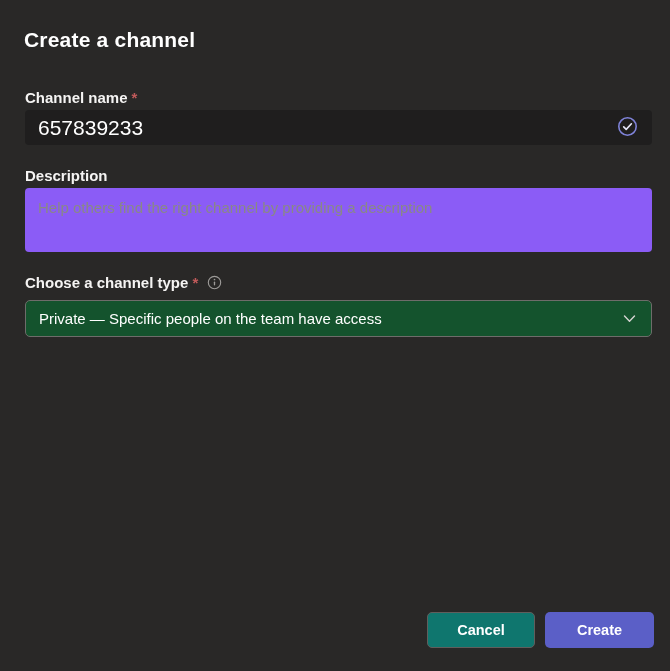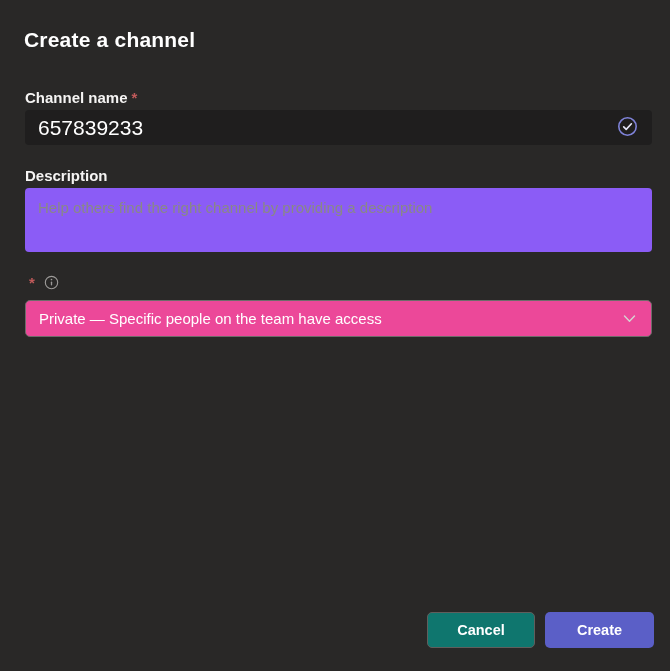--- a/index.html
+++ b/index.html
@@ -50,21 +50,21 @@
     border-radius: 4px; box-sizing: border-box;
     padding: 10px 13px; resize: none;
     color: #ffffff; font-size: 15px; line-height: 19px;
     font-family: "Liberation Sans", sans-serif;
   }
   .textarea-input::placeholder, .text-input::placeholder { color: #8a8886; opacity: 1; }
 
   .dropdown {
     position: absolute; left: 25px; top: 300px;
     width: 627px; height: 37px; box-sizing: border-box;
-    background: #ec4899;
+    background: #14532d;
     border: 1px solid #6e6c6a; border-radius: 5px;
     display: flex; align-items: center;
     cursor: pointer;
   }
   .dropdown-text {
     padding-left: 13px; color: #ffffff; font-size: 15px;
     flex: 1; white-space: nowrap; overflow: hidden;
   }
   .chevron-icon { margin-right: 12px; display: inline-flex; }
 
@@ -100,20 +100,21 @@
     <svg width="21" height="21" viewBox="0 0 21 21">
       <circle cx="10.5" cy="10.5" r="8.7" fill="none" stroke="#7f83d9" stroke-width="1.6"></circle>
       <path d="M6.7 10.9 l2.5 2.5 l5.2 -5.6" fill="none" stroke="#e6e7fa" stroke-width="1.6" stroke-linecap="round" stroke-linejoin="round"></path>
     </svg>
   </span>
 
   <div class="field-label label-desc">Description</div>
   <textarea class="textarea-input" placeholder="Help others find the right channel by providing a description" style=""></textarea>
 
   <div class="field-label label-type">
+    <span>Choose a channel type</span>
       <span class="required-marker">*</span>
     <span class="info-icon">
       <svg width="15" height="15" viewBox="0 0 16 16">
         <circle cx="8" cy="8" r="6.6" fill="none" stroke="#9d9b99" stroke-width="1.2"></circle>
         <rect x="7.3" y="6.9" width="1.4" height="4.2" rx="0.7" fill="#9d9b99"></rect>
         <circle cx="8" cy="4.8" r="0.9" fill="#9d9b99"></circle>
       </svg>
     </span>
   </div>
   <div class="dropdown">

